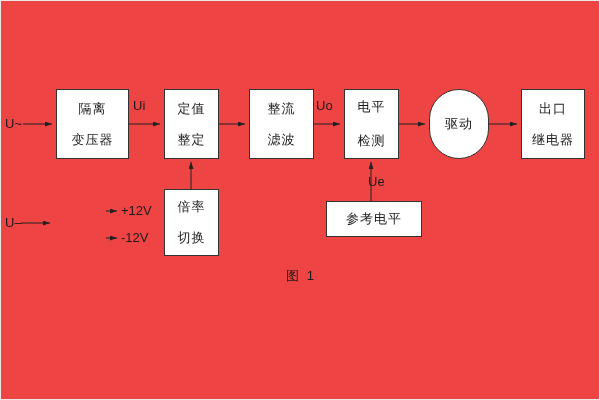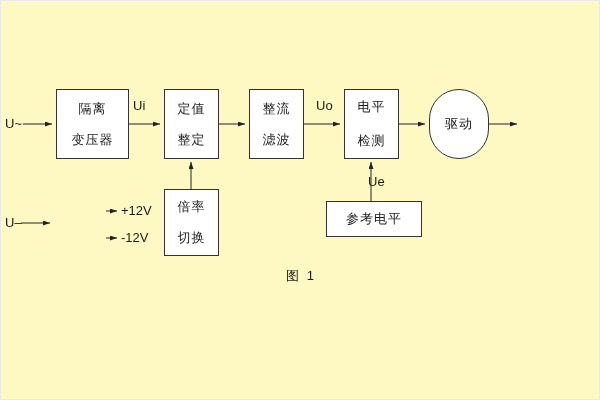--- a/index.html
+++ b/index.html
@@ -5,21 +5,21 @@
   html, body {
     margin: 0;
     padding: 0;
     background: #fff;
     font-family: "Liberation Sans", "DejaVu Sans", sans-serif;
   }
   .canvas {
     position: relative;
     width: 600px;
     height: 400px;
-    background: #fef9c3;
+    background: #ef4444;
     border: 1px solid #e8e8e8;
     box-sizing: border-box;
     overflow: hidden;
     color: #1a1a1a;
   }
   .block {
     position: absolute;
     border: 1px solid #333;
     background: #fff;
     box-sizing: border-box;
@@ -49,21 +49,21 @@
   }
   svg.wires {
     position: absolute;
     left: 0; top: 0;
     width: 600px; height: 400px;
     pointer-events: none;
   }
   
   .b-isolation { left:55px;  top:88px;  width:73px; height:70px; }
   .b-setting   { left:163px; top:88px;  width:55px; height:70px; }
-  .b-rectifier { left:248px; top:88px;  width:55px; height:70px; }
+  .b-rectifier { left:248px; top:88px;  width:65px; height:70px; }
   .b-level     { left:343px; top:88px;  width:55px; height:70px;gap:16px; }
   .b-drive     { left:428px; top:88px;  width:60px; height:70px;border-radius:30px; }
   .b-relay     { left:520px; top:88px;  width:64px; height:70px; }
   .b-power     { left:53px;  top:190px; width:52px; height:65px; }
   .b-rate      { left:163px; top:188px; width:55px; height:67px; }
   .b-reference { left:325px; top:200px; width:96px; height:36px; gap:0; }
 </style>
 </head>
 <body>
 
@@ -100,20 +100,24 @@
     <span>整流</span>
     <span>滤波</span>
   </div>
   <div class="block b-level">
     <span>电平</span>
     <span>检测</span>
   </div>
   <div class="block b-drive">
     <span>驱动</span>
   </div>
+  <div class="block b-relay">
+    <span>出口</span>
+    <span>继电器</span>
+  </div>
 
   <div class="block b-rate">
     <span>倍率</span>
     <span>切换</span>
   </div>
   <div class="block b-reference">
     <span>参考电平</span>
   </div>
 
   <span class="lbl" style="left:4px;  top:115px;">U~</span>

